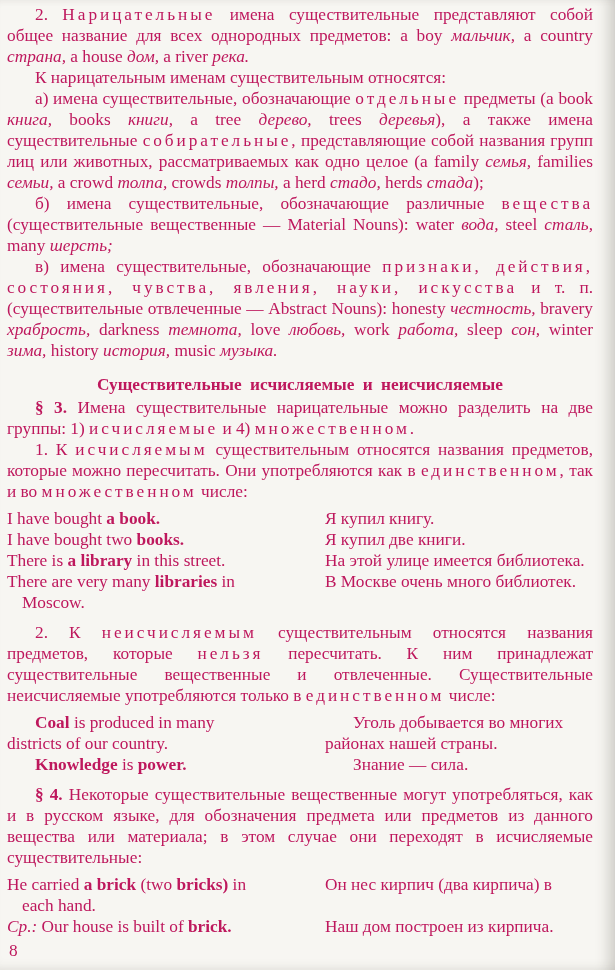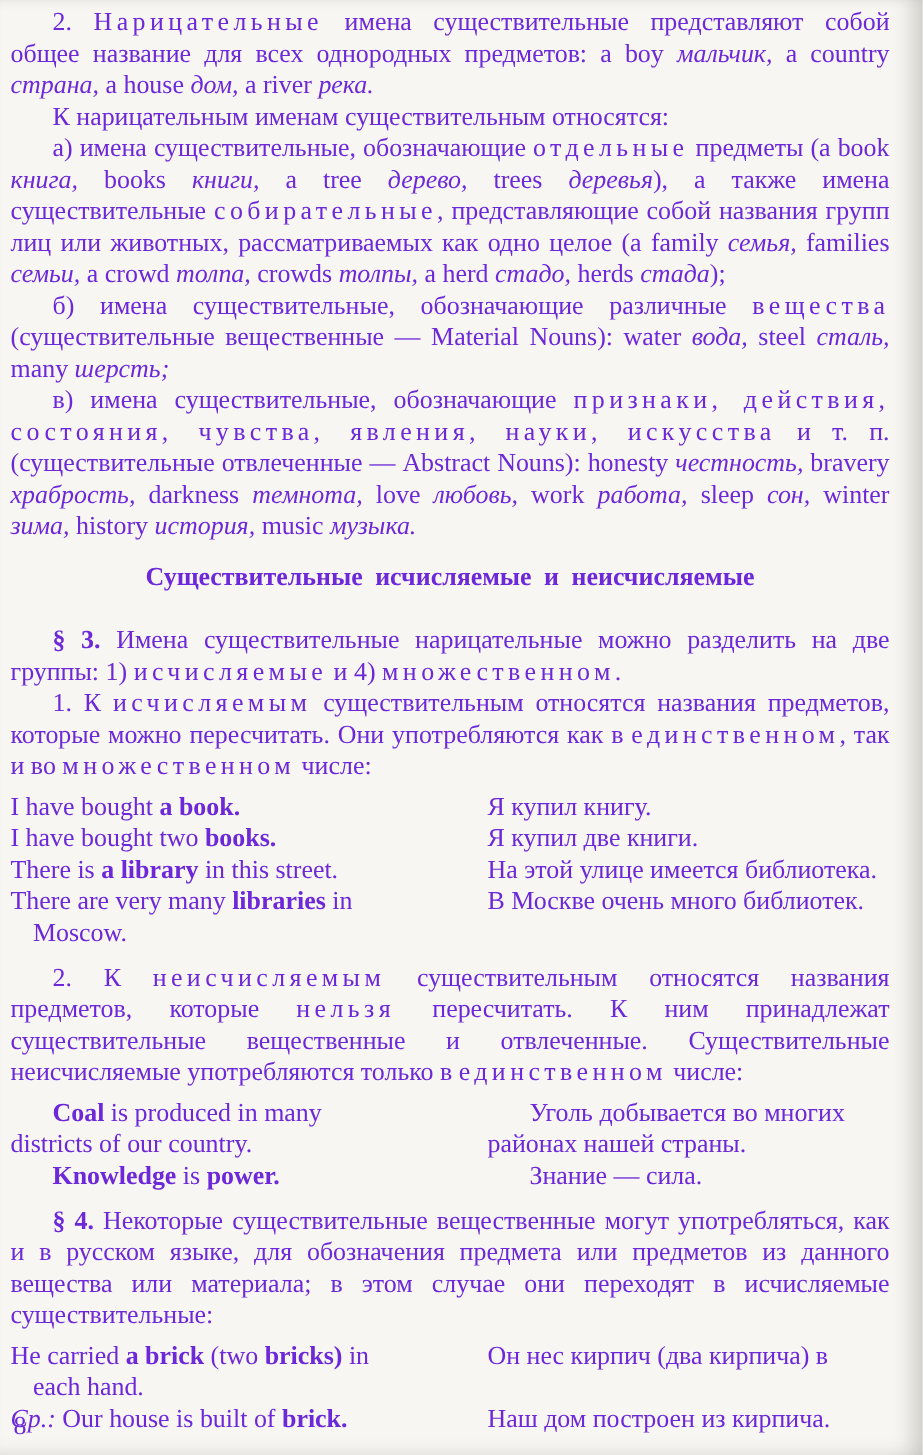--- a/index.html
+++ b/index.html
@@ -5,38 +5,38 @@
   html, body { margin: 0; padding: 0; }
   body {
     width: 615px; height: 970px;
     background: #efeeea;
     font-family: "Liberation Serif", "DejaVu Serif", serif;
   }
   .page {
     position: relative;
     width: 615px; height: 970px;
     background: #f7f6f2;
-    color: #6d28d9;
+    color: #be185d;
     overflow: hidden;
     box-shadow: inset -14px 0 14px -8px rgba(60,55,45,0.22),
                 inset 0 -10px 12px -9px rgba(60,55,45,0.10),
                 inset 0 6px 8px -7px rgba(60,55,45,0.08);
   }
   .content {
     padding: 4px 22px 0 7px;
     font-size: 17.3px;
     line-height: 21px;
   }
   .para { text-align: justify; }
   .para.ind { text-indent: 28px; }
   .heading {
     text-align: center;
     font-weight: bold;
     word-spacing: 4px;
-    margin: 13px 0 21px 0;
+    margin: 13px 0 2px 0;
   }
   .r-i { font-style: italic; }
   .r-b { font-weight: bold; }
   .r-s { letter-spacing: 0.17em; }
   .examples { margin: 6px 0 9px 0; }
   .ex-row { display: flex; }
   .ex-left { flex: 0 0 302px; }
   .ex-right { flex: 1 1 auto; margin-left: 16px; }
   .ex-line { white-space: nowrap; }
   .ind-cont { padding-left: 15px; }

